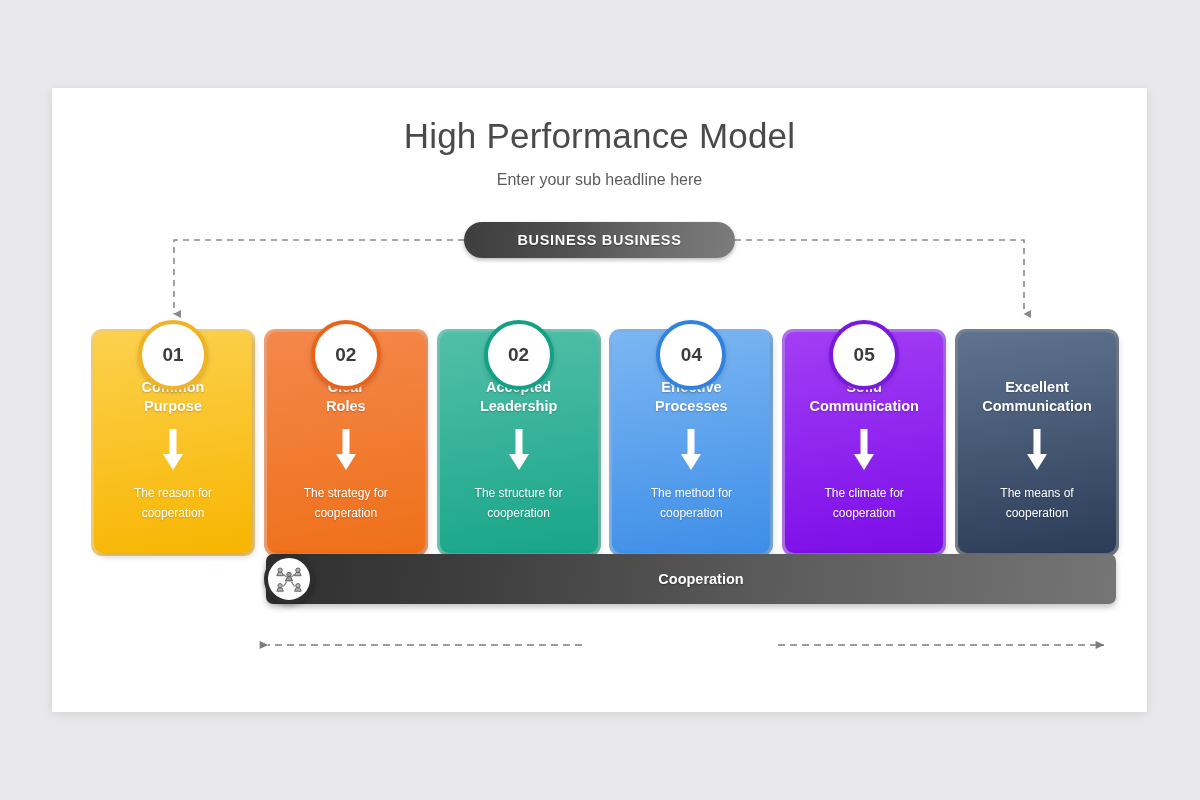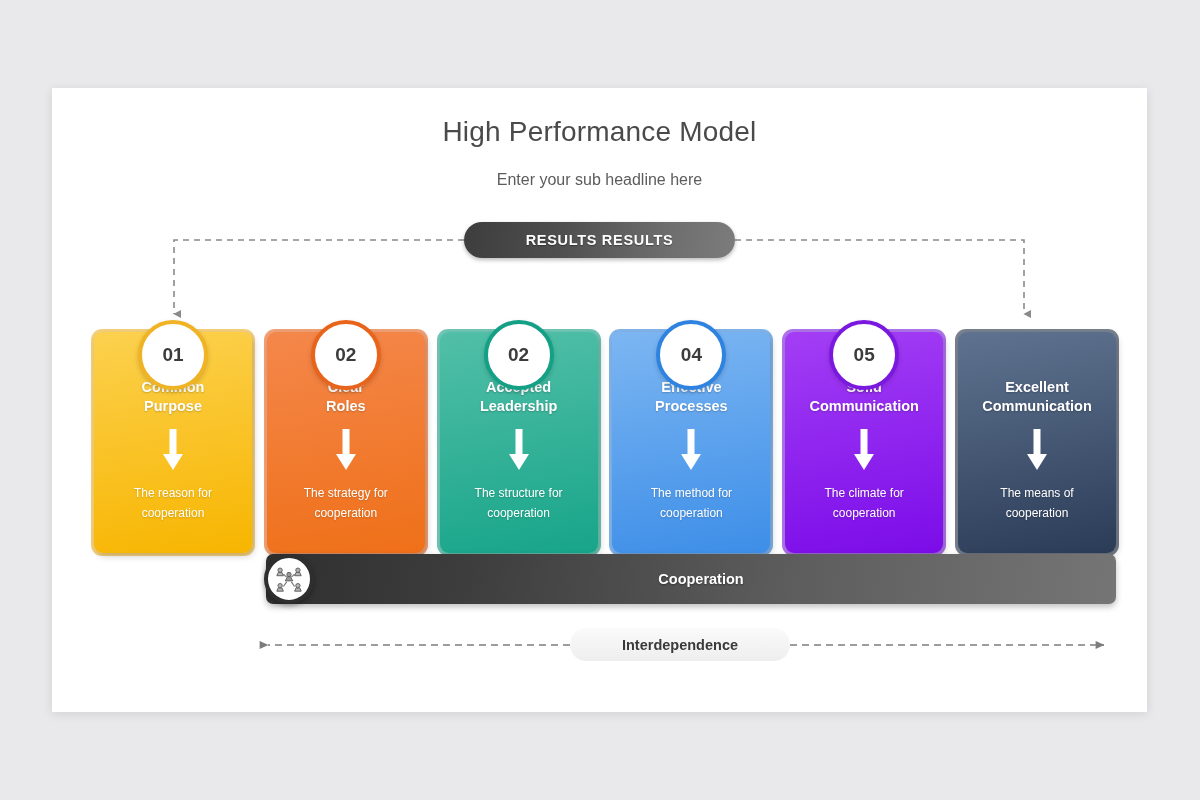--- a/index.html
+++ b/index.html
@@ -24,21 +24,21 @@
     background: #ffffff;
     box-shadow: 0 2px 10px rgba(0,0,0,.10);
   }
 
   
   #title {
     position: absolute;
     left: 0; top: 28px;
     width: 1095px;
     text-align: center;
-    font-size: 28px;
+    font-size: 35px;
     font-weight: 400;
     color: #4a4a4a;
     letter-spacing: .2px;
   }
   #subtitle {
     position: absolute;
     left: 0; top: 83px;
     width: 1095px;
     text-align: center;
     font-size: 16px;
@@ -230,21 +230,21 @@
     <defs>
       <marker id="arrowDown" markerWidth="9" markerHeight="9" refX="4.5" refY="7.6" orient="auto" markerUnits="userSpaceOnUse">
         <path d="M0.6,0.6 L8.4,0.6 L4.5,8.2 Z" fill="#8a8a8a"></path>
       </marker>
     </defs>
     <path d="M412,152 L122,152 L122,226" stroke="#8a8a8a" stroke-width="1.6" stroke-dasharray="6,5" fill="none" marker-end="url(#arrowDown)"></path>
     <path d="M683,152 L972,152 L972,226" stroke="#8a8a8a" stroke-width="1.6" stroke-dasharray="6,5" fill="none" marker-end="url(#arrowDown)"></path>
   </svg>
 
   <div id="banner">
-    <span>RESULTS RESULTS</span>
+    <span>BUSINESS BUSINESS</span>
   </div>
 
   <div id="cards">
       <div class="card-wrap">
         <div class="card" style="background: linear-gradient(170deg, rgb(252, 209, 78) 0%, rgb(247, 181, 0) 100%);">
           <div style="position: absolute; left: -3px; top: -3px; width: 164px; height: 227px; border-radius: 11px; z-index: -1; background: rgb(240, 179, 35); opacity: 0.6;"></div>
           <div class="c-title">Common<br><span>Purpose</span></div>
           <svg class="c-arrow" viewBox="0 0 22 42">
             <path d="M7.5,0 L14.5,0 L14.5,25 L21,25 L11,41 L1,25 L7.5,25 Z" fill="#ffffff"></path>
           </svg>
@@ -342,17 +342,14 @@
         <path d="M9.4,0.4 L9.4,8.6 L0.6,4.5 Z" fill="#7d7d7d"></path>
       </marker>
       <marker id="arrRight" markerWidth="10" markerHeight="9" refX="9" refY="4.5" orient="auto" markerUnits="userSpaceOnUse">
         <path d="M0.6,0.4 L0.6,8.6 L9.4,4.5 Z" fill="#7d7d7d"></path>
       </marker>
     </defs>
     <line x1="530" y1="17" x2="216" y2="17" stroke="#7d7d7d" stroke-width="1.7" stroke-dasharray="7,5" marker-end="url(#arrLeft)"></line>
     <line x1="726" y1="17" x2="1052" y2="17" stroke="#7d7d7d" stroke-width="1.7" stroke-dasharray="7,5" marker-end="url(#arrRight)"></line>
   </svg>
 
-  <div id="inter-pill">
-    <span>Interdependence</span>
-  </div>
 
 </div>
 
 </body></html>

